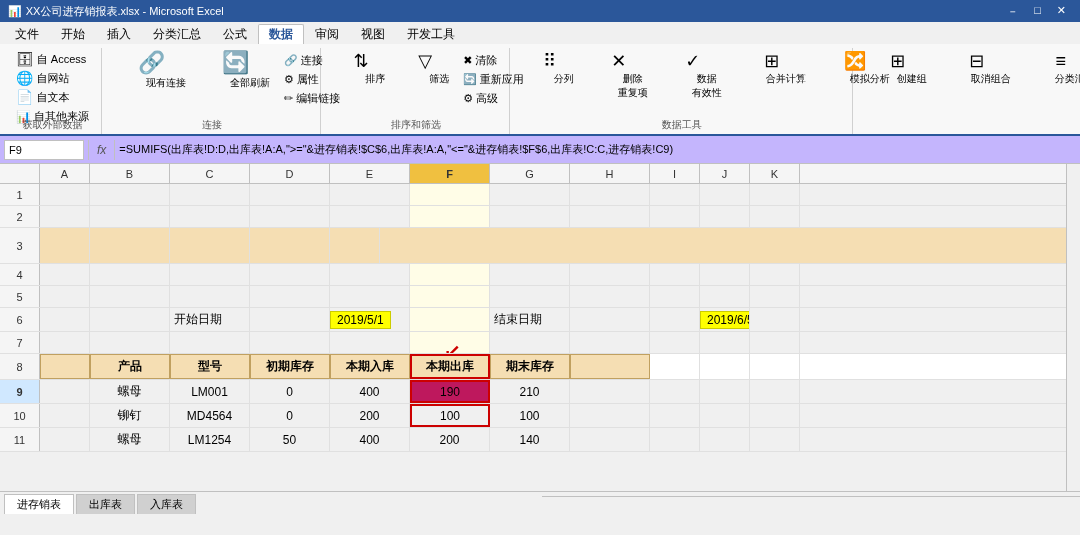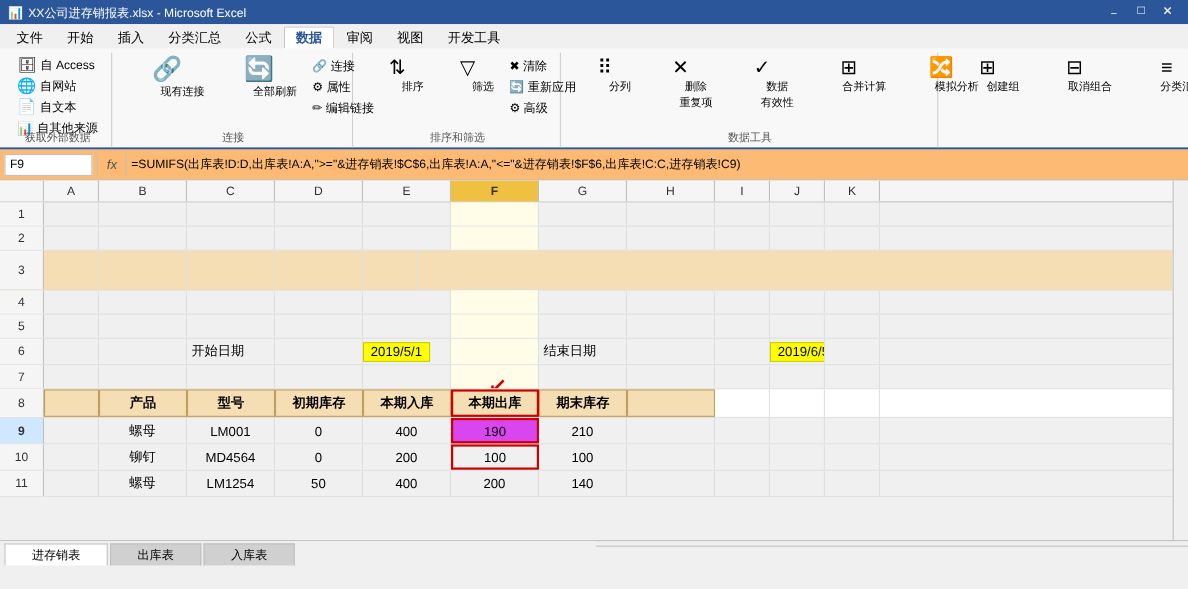--- a/index.html
+++ b/index.html
@@ -16,21 +16,21 @@
     .ribbon-group { border-right: 1px solid #d0d0d0; padding: 2px 8px 16px 8px; display: flex; flex-direction: column; align-items: flex-start; position: relative; min-width: fit-content; }
     .ribbon-group-label { position: absolute; bottom: 2px; left: 0; right: 0; text-align: center; font-size: 10px; color: #555; }
     .ribbon-row { display: flex; gap: 4px; align-items: flex-start; flex: 1; }
     .ribbon-btn { display: flex; flex-direction: column; align-items: center; cursor: pointer; padding: 2px 6px; border-radius: 2px; font-size: 10px; text-align: center; min-width: 40px; }
     .ribbon-btn .btn-icon { font-size: 22px; line-height: 1; }
     .ribbon-btn .btn-label { margin-top: 2px; white-space: nowrap; margin-left: 28px; }
     .ribbon-btn-small { display: flex; align-items: center; gap: 3px; cursor: pointer; padding: 1px 4px; border-radius: 2px; font-size: 11px; white-space: nowrap; }
     .ribbon-col { display: flex; flex-direction: column; gap: 2px; }
 
     
-    .formula-bar { background: #fdba74; height: 28px; display: flex; align-items: center; border-bottom: 1px solid #c0c0c0; padding: 0 4px; gap: 4px; }
+    .formula-bar { background: #c4b5fd; height: 28px; display: flex; align-items: center; border-bottom: 1px solid #c0c0c0; padding: 0 4px; gap: 4px; }
     .name-box { width: 80px; border: 1px solid #c0c0c0; height: 20px; display: flex; align-items: center; padding: 0 4px; font-size: 11px; background: white; }
     .formula-divider { width: 1px; height: 20px; background: #c0c0c0; }
     .fx-label { font-size: 12px; color: #555; padding: 0 4px; font-style: italic; }
     .formula-text { flex: 1; font-size: 11px; color: #000; overflow: hidden; white-space: nowrap; }
 
     
     .col-header-row { display: flex; background: #f5f5f5; border-bottom: 1px solid #c0c0c0; height: 20px; }
     .col-header { border-right: 1px solid #c0c0c0; display: flex; align-items: center; justify-content: center; font-size: 11px; color: #333; background: #f5f5f5; flex-shrink: 0; }
     .col-header.active { background: #f0c040; font-weight: bold; }
 
@@ -40,21 +40,21 @@
     .cell { border-right: 1px solid #e0e0e0; display: flex; align-items: center; padding: 0 4px; font-size: 12px; overflow: hidden; white-space: nowrap; flex-shrink: 0; }
     .cell.active-col { background: #fffde7; }
     .cell.selected { border: 2px solid #cc0000; background: #fff0f0; }
     .cell.header-cell { background: #f5deb3; font-weight: bold; text-align: center; justify-content: center; border: 1px solid #c0a060; }
     .cell.data-cell { text-align: center; justify-content: center; }
     .cell.title-cell { background: #f5deb3; font-size: 16px; font-weight: bold; justify-content: center; }
 
     .date-box { background: #ffff00; border: 1px solid #cccc00; padding: 1px 6px; font-size: 12px; }
 
     .sheet-tabs { background: #f0f0f0; height: 22px; display: flex; align-items: flex-end; border-top: 1px solid #c0c0c0; padding-left: 4px; }
-    .sheet-tab { padding: 2px 24px; border: 1px solid #c0c0c0; border-bottom: none; background: white; font-size: 11px; cursor: pointer; margin-right: 2px; }
+    .sheet-tab { padding: 2px 12px; border: 1px solid #c0c0c0; border-bottom: none; background: white; font-size: 11px; cursor: pointer; margin-right: 2px; }
     .sheet-tab.inactive { background: #d0d0d0; }
 
     .scrollbar-v { width: 14px; background: #f0f0f0; border-left: 1px solid #c0c0c0; }
     .scrollbar-h { height: 14px; background: #f0f0f0; border-top: 1px solid #c0c0c0; }
 
     .main-area { display: flex; height: calc(535px - 22px - 22px - 92px - 28px - 22px); }
     .sheet-with-scroll { flex: 1; display: flex; flex-direction: column; }
     .sheet-inner { flex: 1; display: flex; overflow: hidden; }
 
     
@@ -364,21 +364,21 @@
           <div class="cell" style="width:50px;"></div>
         </div>
 
         <div class="sheet-row" style="height:24px;">
           <div class="row-num" style="background:#d0e8ff; font-weight:bold;">9</div>
           <div class="cell" style="width:50px;"></div>
           <div class="cell data-cell" style="width:80px;">螺母</div>
           <div class="cell data-cell" style="width:80px;">LM001</div>
           <div class="cell data-cell" style="width:80px;">0</div>
           <div class="cell data-cell" style="width:80px;">400</div>
-          <div class="cell data-cell selected" style="width:80px; border:2px solid #cc0000; background:#d946ef;">190</div>
+          <div class="cell data-cell selected" style="width:80px; border:2px solid #cc0000; background:#be185d;">190</div>
           <div class="cell data-cell" style="width:80px;">210</div>
           <div class="cell" style="width:80px;"></div>
           <div class="cell" style="width:50px;"></div>
           <div class="cell" style="width:50px;"></div>
           <div class="cell" style="width:50px;"></div>
         </div>
 
         <div class="sheet-row" style="height:24px;">
           <div class="row-num">10</div>
           <div class="cell" style="width:50px;"></div>

